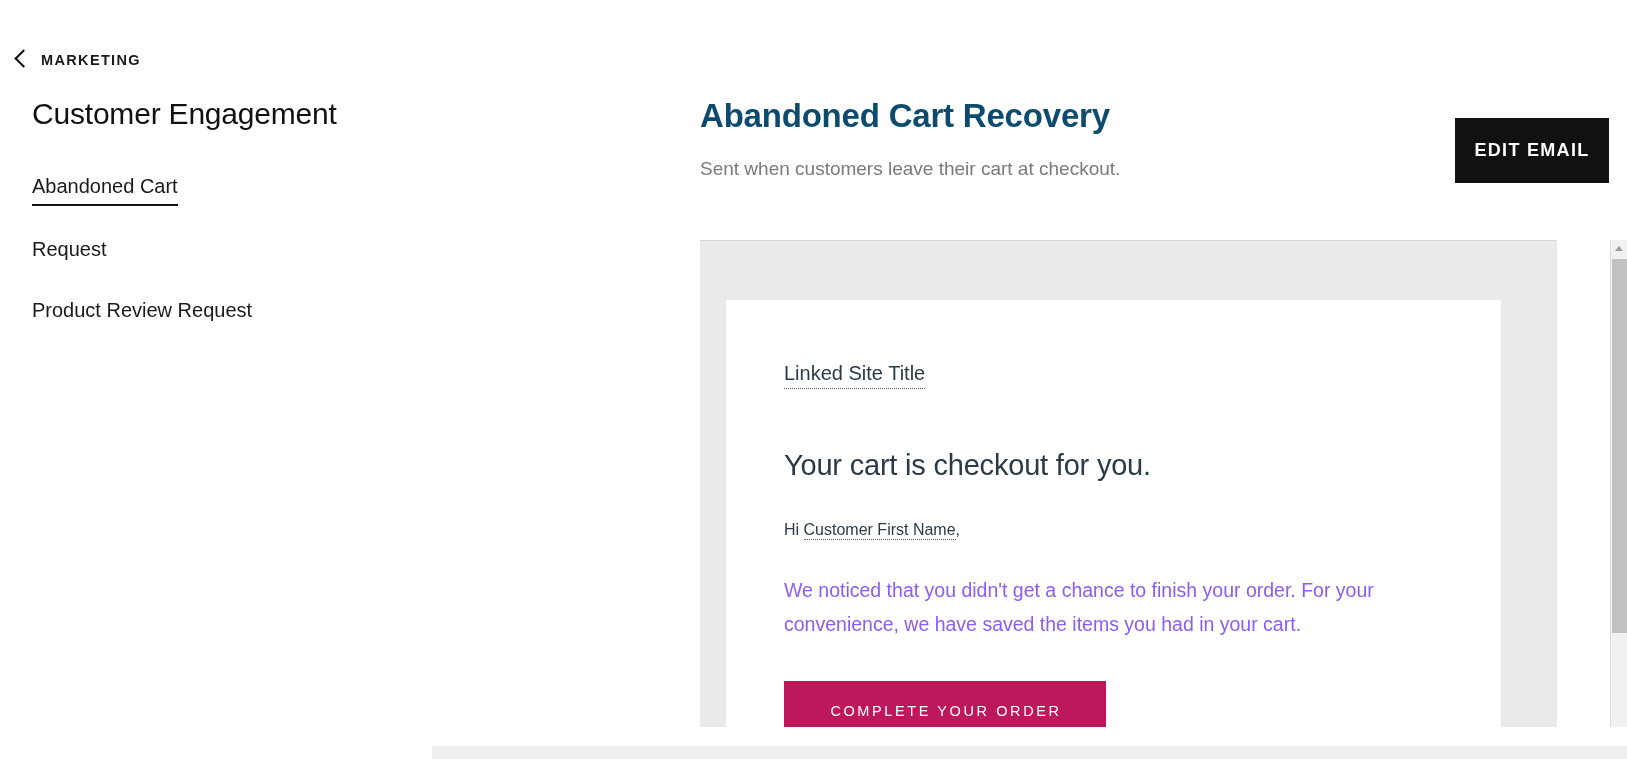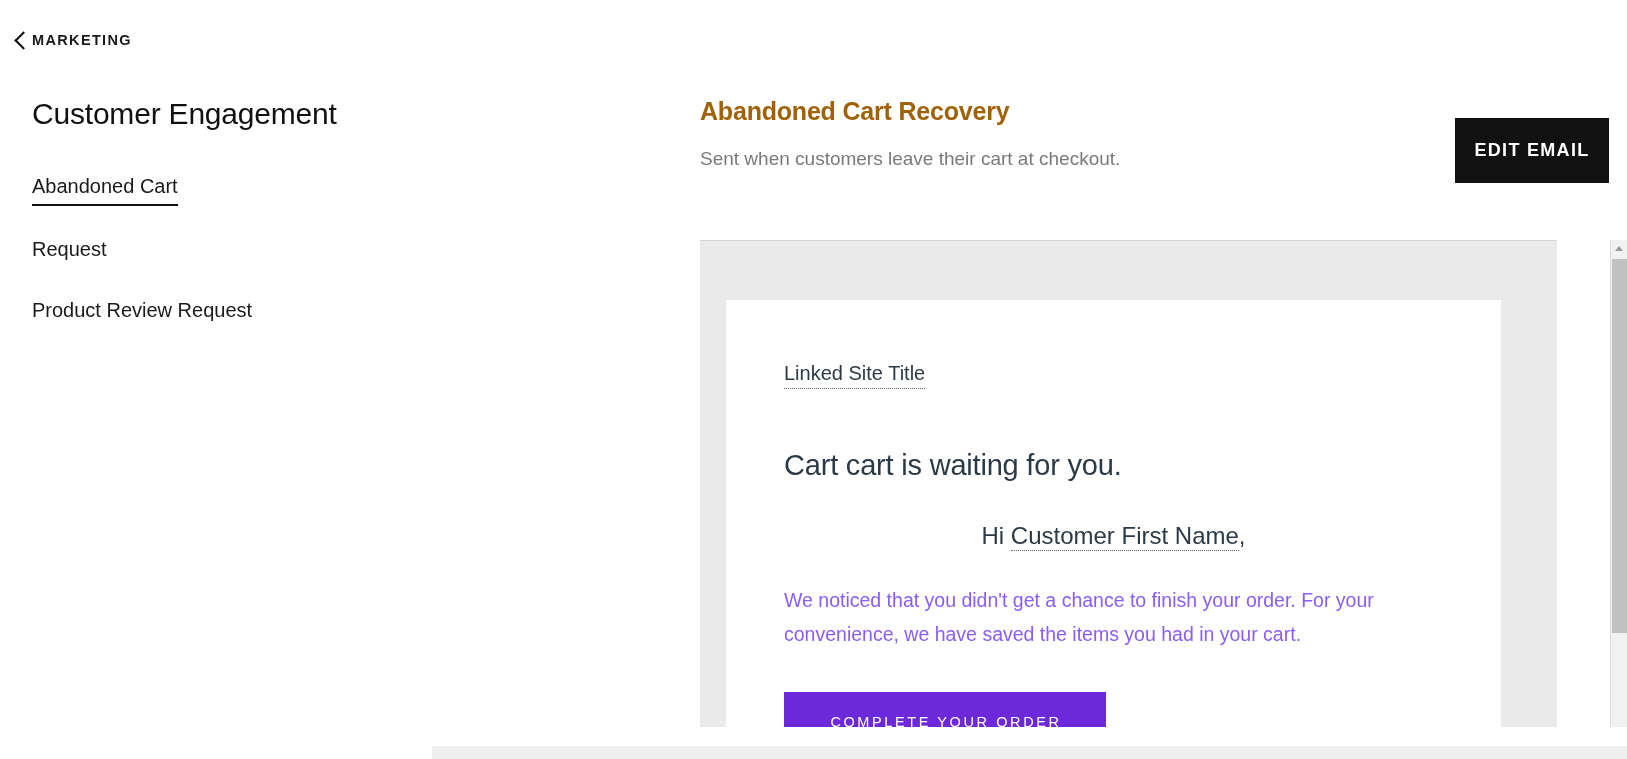--- a/index.html
+++ b/index.html
@@ -17,24 +17,23 @@
     position: relative;
     width: 1627px;
     height: 759px;
     background: #ffffff;
   }
 
   
   .backbar {
     position: absolute;
     left: 14px;
-    top: 32px;
+    top: 52px;
     display: flex;
-    align-items: center;
-    gap: 2px;
+    gap: 11px;
     cursor: pointer;
     user-select: none;
   }
   .chevron-left {
     display: block;
     width: 13px;
     height: 13px;
     border-left: 2.4px solid #111111;
     border-bottom: 2.4px solid #111111;
     transform: rotate(45deg);
@@ -84,23 +83,23 @@
     position: absolute;
     left: 700px;
     top: 96px;
     width: 927px;
   }
   .detail-head {
     position: relative;
     height: 116px;
   }
   .detail-title {
-    font-size: 25px;
+    font-size: 33px;
     font-weight: 700;
-    color: #a16207;
+    color: #0c4a6e;
     letter-spacing: -0.2px;
     line-height: 1.2;
   }
   .detail-sub {
     margin-top: 21px;
     font-size: 19px;
     color: #7a7a7a;
     line-height: 1.25;
   }
   .edit-email-btn {
@@ -156,40 +155,39 @@
   .email-h1 {
     margin-top: 58px;
     font-size: 29px;
     font-weight: 400;
     color: #2c3a47;
     line-height: 1.25;
     letter-spacing: -0.2px;
   }
   .email-greeting {
     margin-top: 37px;
-    font-size: 24px;
+    font-size: 16px;
     color: #2c3a47;
     line-height: 1.3;
-    text-align: center;
   }
   .merge-field {
     border-bottom: 1px dotted #5b6770;
     padding-bottom: 1px;
   }
   .email-body {
     margin-top: 33px;
     font-size: 19.5px;
     color: #8b5cf6;
     line-height: 1.72;
     max-width: 640px;
   }
   .cta-btn {
     margin-top: 40px;
     display: inline-block;
-    background: #6d28d9;
+    background: #be185d;
     color: #ffffff;
     border: none;
     padding: 22px 40px 22px 42px;
     font-family: "Liberation Sans", sans-serif;
     font-size: 14.5px;
     letter-spacing: 2.6px;
     text-transform: uppercase;
     cursor: pointer;
     min-width: 322px;
     text-align: center;
@@ -287,21 +285,21 @@
       <h2 class="detail-title">Abandoned Cart Recovery</h2>
       <p class="detail-sub">Sent when customers leave their cart at checkout.</p>
       <button class="edit-email-btn">EDIT EMAIL</button>
     </div>
   </div>
 
   <div class="preview-wrap">
     <div class="email-card">
       <div class="email-inner">
         <a class="site-title">Linked Site Title</a>
-        <h3 class="email-h1">Cart cart is waiting for you.</h3>
+        <h3 class="email-h1">Your cart is checkout for you.</h3>
         <p class="email-greeting"><span>Hi </span><span class="merge-field">Customer First Name</span><span>,</span></p>
         <p class="email-body">We noticed that you didn't get a chance to finish your order. For your convenience, we have saved the items you had in your cart.</p>
         <button class="cta-btn">COMPLETE YOUR ORDER</button>
       </div>
     </div>
   </div>
 
   <div class="vscroll">
     <div class="vscroll-up"></div>
     <div class="vscroll-thumb"></div>

